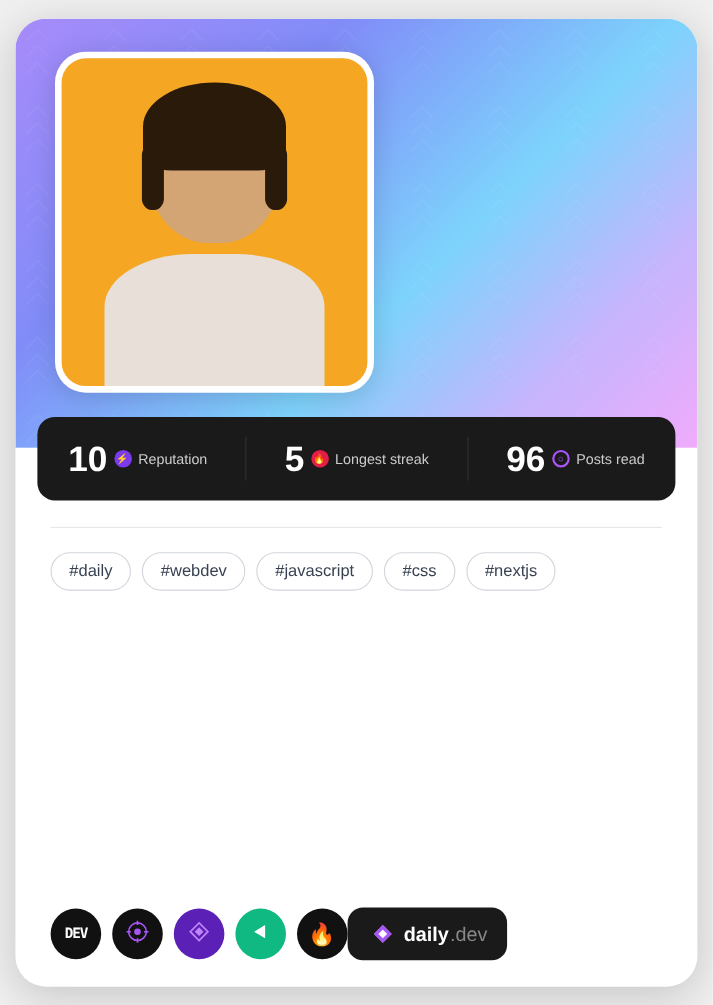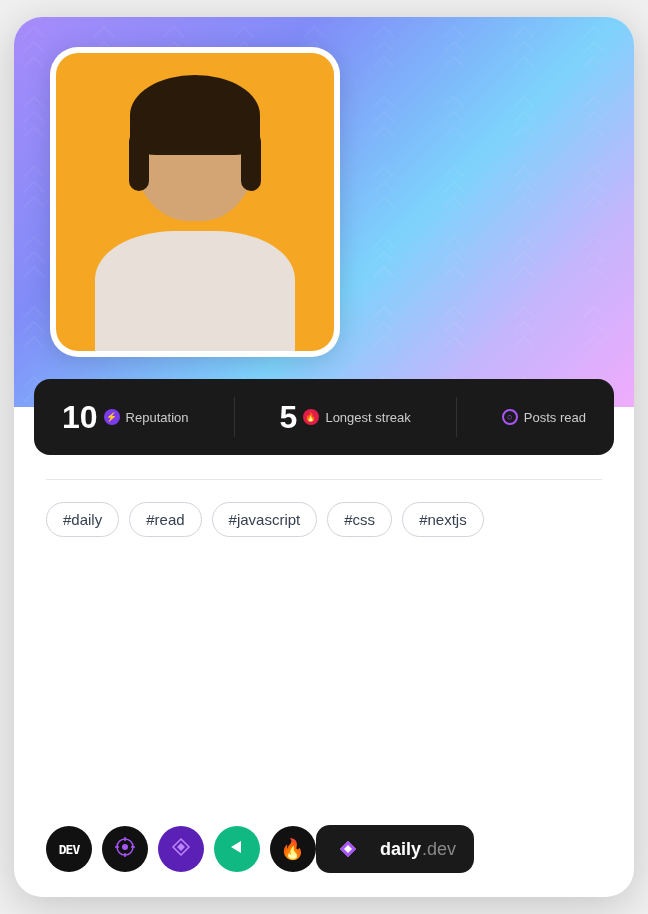--- a/index.html
+++ b/index.html
@@ -325,21 +325,21 @@
       color: #ff6600;
     }
 
     
     .daily-logo {
       background: #1a1a1a;
       border-radius: 14px;
       padding: 10px 18px;
       display: flex;
       align-items: center;
-      gap: 18px;
+      gap: 5px;
     }
 
     .daily-logo-icon {
       width: 28px;
       height: 28px;
     }
 
     .daily-logo-text {
       display: flex;
       align-items: baseline;
@@ -411,34 +411,35 @@
       <span class="stat-value">5</span>
       <div class="stat-label">
         <span class="stat-icon streak">🔥</span>
         <span>Longest streak</span>
       </div>
     </div>
 
     <div class="stat-divider"></div>
 
     <div class="stat-item">
+      <span class="stat-value">96</span>
       <div class="stat-label">
         <span class="stat-icon posts">○</span>
         <span>Posts read</span>
       </div>
     </div>
   </div>
 
   <div class="card-body">
 
     <div class="divider"></div>
 
     <div class="tags-container">
       <span class="tag">#daily</span>
-      <span class="tag">#read</span>
+      <span class="tag">#webdev</span>
       <span class="tag">#javascript</span>
       <span class="tag">#css</span>
       <span class="tag">#nextjs</span>
     </div>
   </div>
 
   <div class="card-footer">
     <div class="badges-row">
 
       <div class="badge-icon badge-dev">

